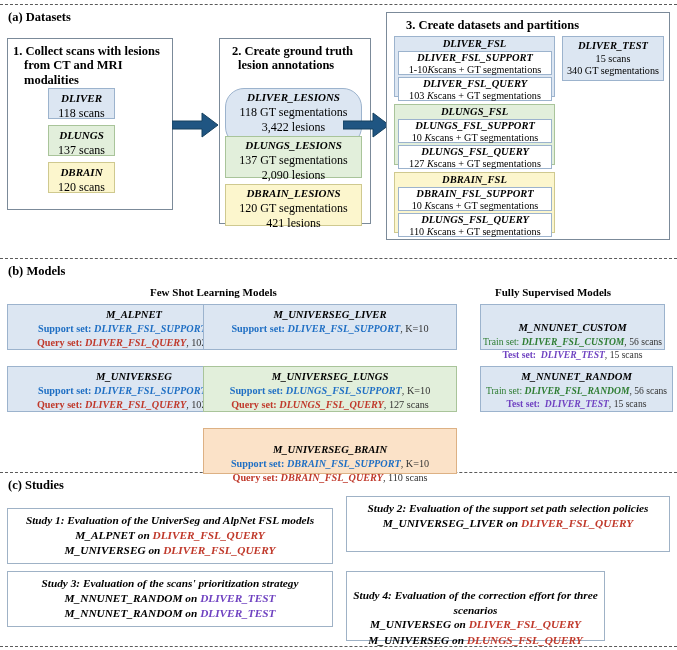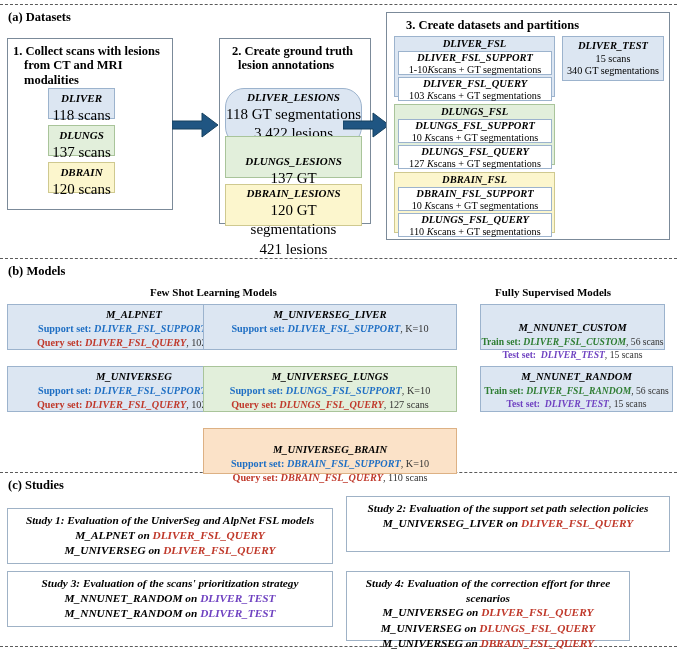--- a/index.html
+++ b/index.html
@@ -32,30 +32,30 @@
   .orange{background:#fbe2c8;border:1px solid #ddb184;}
   .white{background:#ffffff;border:1px solid #9cb3cd;}
   .ctr{text-align:center;}
   .step-title{
     font-family:"Liberation Serif", serif;
     font-weight:bold;
     font-size:12.5px;
     line-height:1.18;
   }
   .dsname{font-weight:bold;font-style:italic;font-size:11px;line-height:1.25;}
-  .dsline{font-size:15px;line-height:1.3;}
+  .dsline{font-size:12px;line-height:1.3;}
   .pname{font-weight:bold;font-style:italic;font-size:10.5px;line-height:1.2;}
   .pline{font-size:10.2px;line-height:1.22;}
   .ital{font-style:italic;}
   .colhdr{font-weight:bold;font-size:11px;position:absolute;text-align:left;}
   .mdl-title{font-weight:bold;font-style:italic;font-size:10.6px;text-align:center;line-height:1.35;}
   .mdl-row{font-size:10.2px;line-height:1.36;text-align:center;white-space:nowrap;}
   .lbl-sup{color:#1f6fc4;font-weight:bold;}
   .lbl-qry{color:#c0392b;font-weight:bold;}
-  .lbl-trn{color:#2e7d32;font-weight:bold;}
+  .lbl-trn{color:#2e7d32;font-weight:normal;}
   .lbl-tst{color:#6f42c1;font-weight:bold;}
   .v-sup{color:#1f6fc4;font-weight:bold;font-style:italic;}
   .v-qry{color:#c0392b;font-weight:bold;font-style:italic;}
   .v-trn{color:#2e7d32;font-weight:bold;font-style:italic;}
   .v-tst{color:#6f42c1;font-weight:bold;font-style:italic;}
   .v-plain{color:#333;}
   .study-box{position:absolute;box-sizing:border-box;border:1px solid #9fb2c6;background:#fff;}
   .study-title{font-weight:bold;font-style:italic;font-size:11.3px;text-align:center;line-height:1.3;}
   .study-line{font-size:11.3px;text-align:center;line-height:1.35;font-weight:bold;font-style:italic;}
   .red{color:#c0392b;}
@@ -95,21 +95,21 @@
 
 <div class="box outline" style="left:219px;top:38px;width:152px;height:186px;"></div>
 <div class="step-title" style="position:absolute;left:232px;top:44px;width:140px;">2. Create ground truth</div>
 <div class="step-title" style="position:absolute;left:238px;top:58px;width:130px;">lesion annotations</div>
 
 <div class="box blue ctr" style="left:225px;top:88px;width:137px;height:58px;padding-top:2px;border-radius:19px;">
   <div class="dsname">DLIVER_LESIONS</div>
   <div class="dsline">118 GT segmentations</div>
   <div class="dsline">3,422 lesions</div>
 </div>
-<div class="box green ctr" style="left:225px;top:136px;width:137px;height:42px;padding-top:18px;">
+<div class="box green ctr" style="left:225px;top:136px;width:137px;height:42px;padding-top:2px;">
   <div class="dsname">DLUNGS_LESIONS</div>
   <div class="dsline">137 GT segmentations</div>
   <div class="dsline">2,090 lesions</div>
 </div>
 <div class="box yellow ctr" style="left:225px;top:184px;width:137px;height:42px;padding-top:2px;">
   <div class="dsname">DBRAIN_LESIONS</div>
   <div class="dsline">120 GT segmentations</div>
   <div class="dsline">421 lesions</div>
 </div>
 
@@ -219,18 +219,18 @@
   <div class="study-title">Study 2: Evaluation of the support set path selection policies</div>
   <div class="study-line"><span>M_UNIVERSEG_LIVER</span><span> on </span><span class="red">DLIVER_FSL_QUERY</span></div>
 </div>
 
 <div class="study-box" style="left:7px;top:571px;width:326px;height:56px;padding-top:4px;">
   <div class="study-title">Study 3: Evaluation of the scans' prioritization strategy</div>
   <div class="study-line"><span>M_NNUNET_RANDOM</span><span> on </span><span class="purple">DLIVER_TEST</span></div>
   <div class="study-line"><span>M_NNUNET_RANDOM</span><span> on </span><span class="purple">DLIVER_TEST</span></div>
 </div>
 
-<div class="study-box" style="left:346px;top:571px;width:284px;height:70px;padding-top:4px;">
+<div class="study-box" style="left:346px;top:571px;width:259px;height:70px;padding-top:16px;">
   <div class="study-title">Study 4: Evaluation of the correction effort for three scenarios</div>
   <div class="study-line"><span>M_UNIVERSEG</span><span>  on </span><span class="red">DLIVER_FSL_QUERY</span></div>
   <div class="study-line"><span>M_UNIVERSEG</span><span> on </span><span class="red">DLUNGS_FSL_QUERY</span></div>
   <div class="study-line"><span>M_UNIVERSEG</span><span> on </span><span class="red">DBRAIN_FSL_QUERY</span></div>
 </div>
 
 </body></html>

